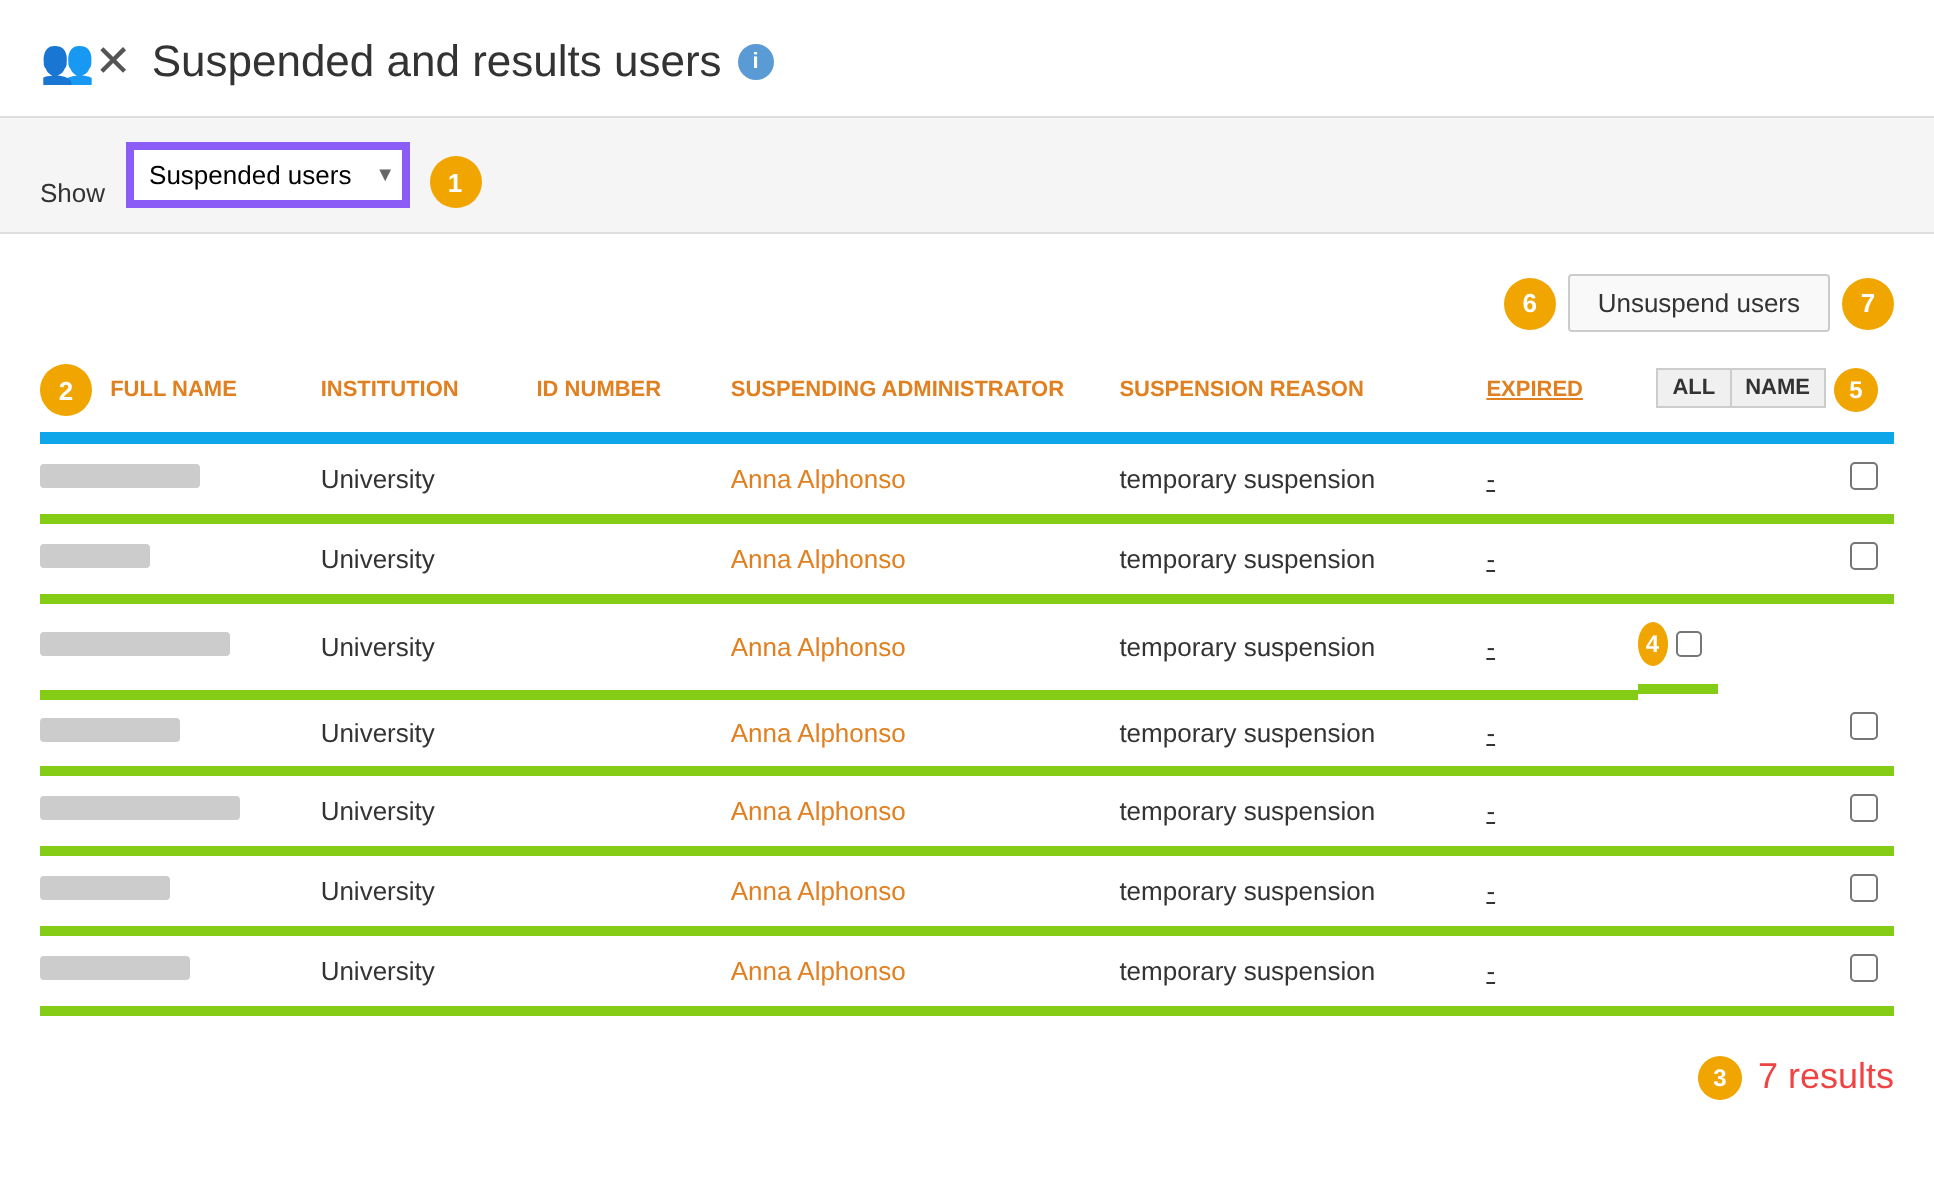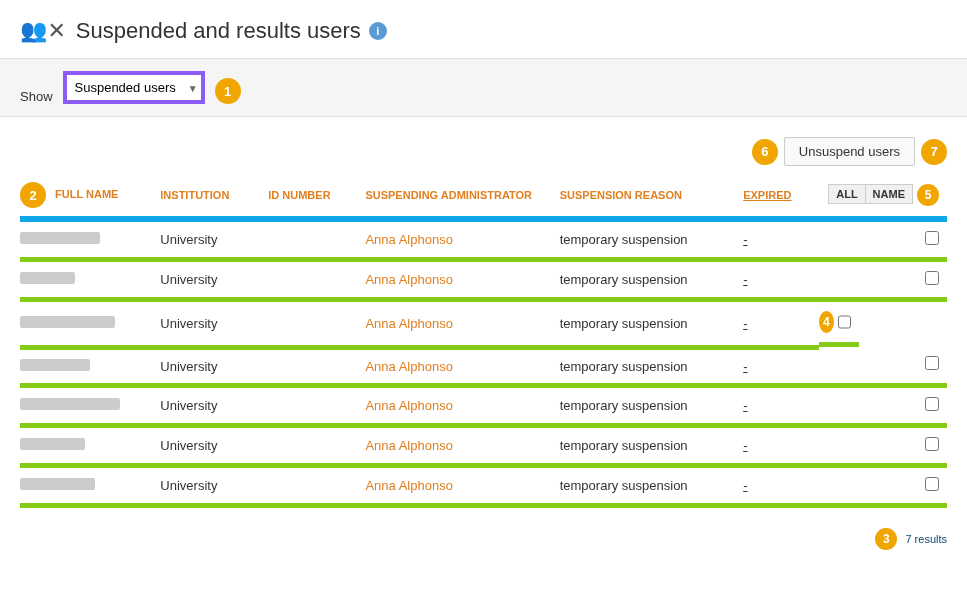--- a/index.html
+++ b/index.html
@@ -156,22 +156,22 @@
     }
 
     .results-bar {
       display: flex;
       justify-content: flex-end;
       align-items: center;
       margin-top: 20px;
       gap: 8px;
     }
     .results-text {
-      font-size: 11px;
-      color: #0c4a6e;
+      font-size: 18px;
+      color: #ef4444;
     }
 
     input[type="checkbox"] {
       width: 14px;
       height: 14px;
       cursor: pointer;
     }
 
     .col-fullname { width: 130px; }
     .col-institution { width: 100px; }

